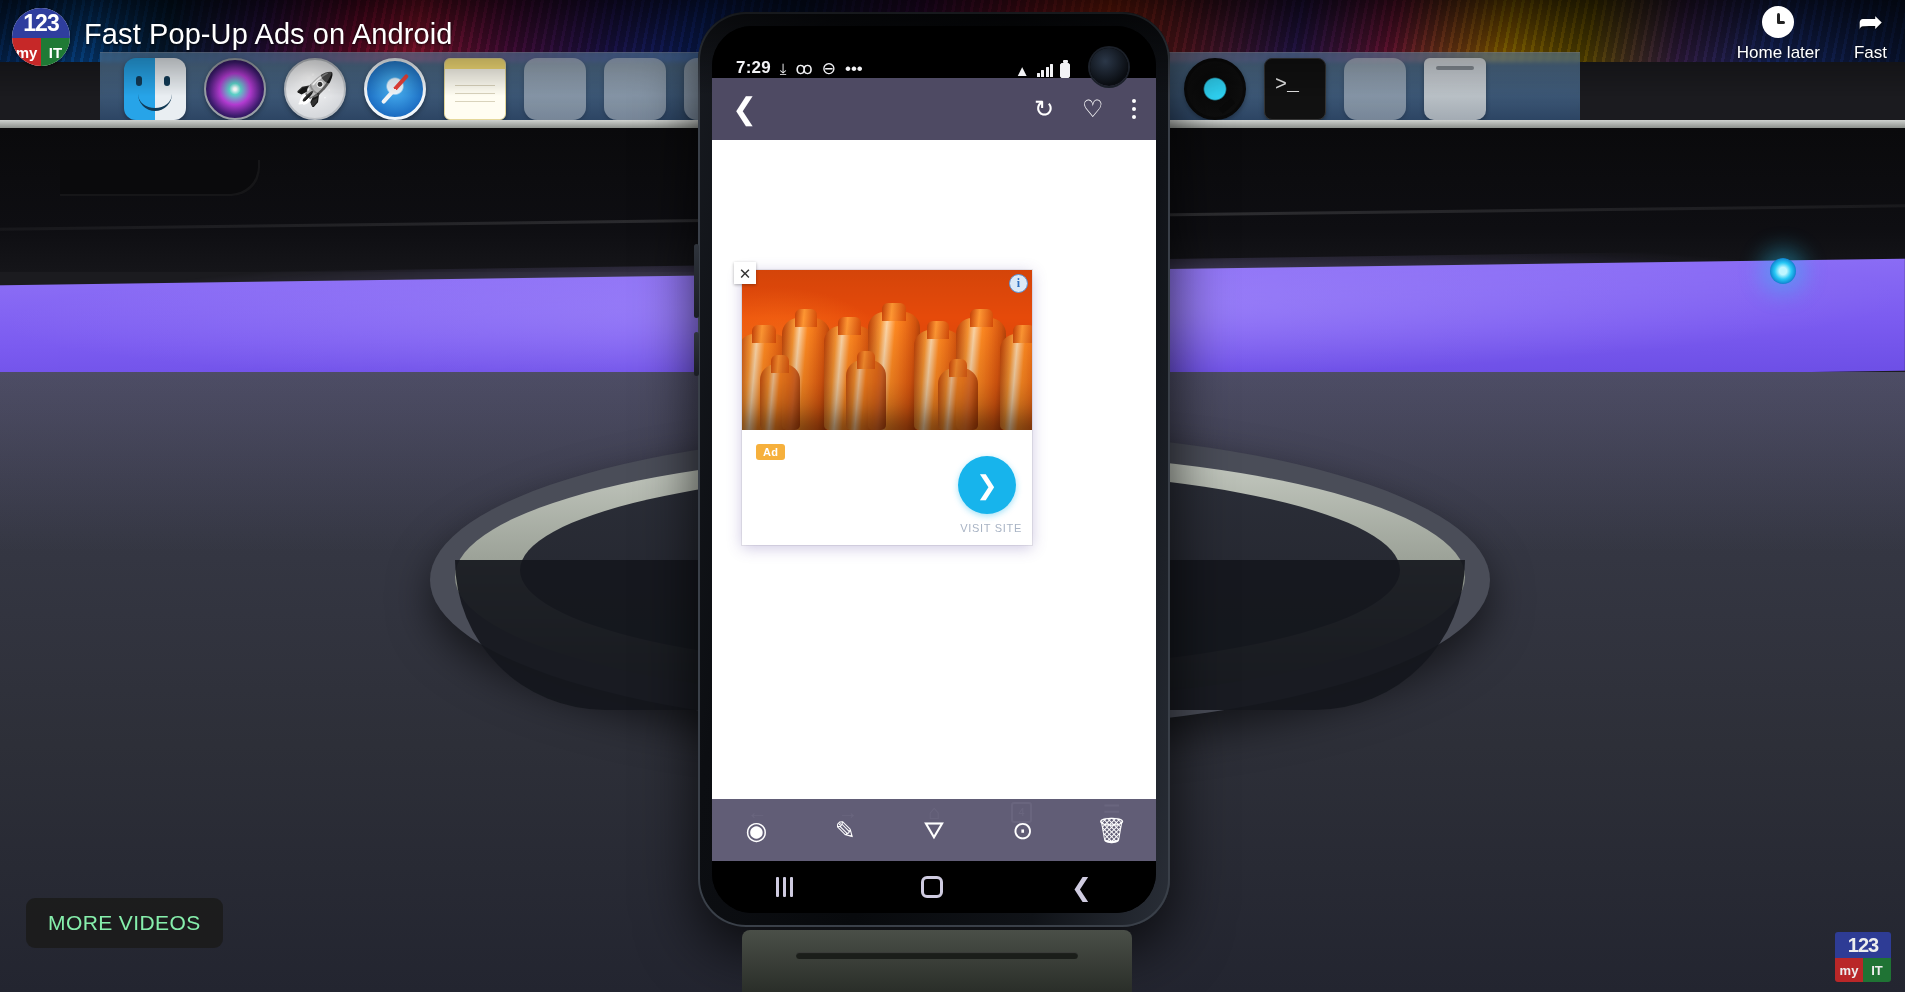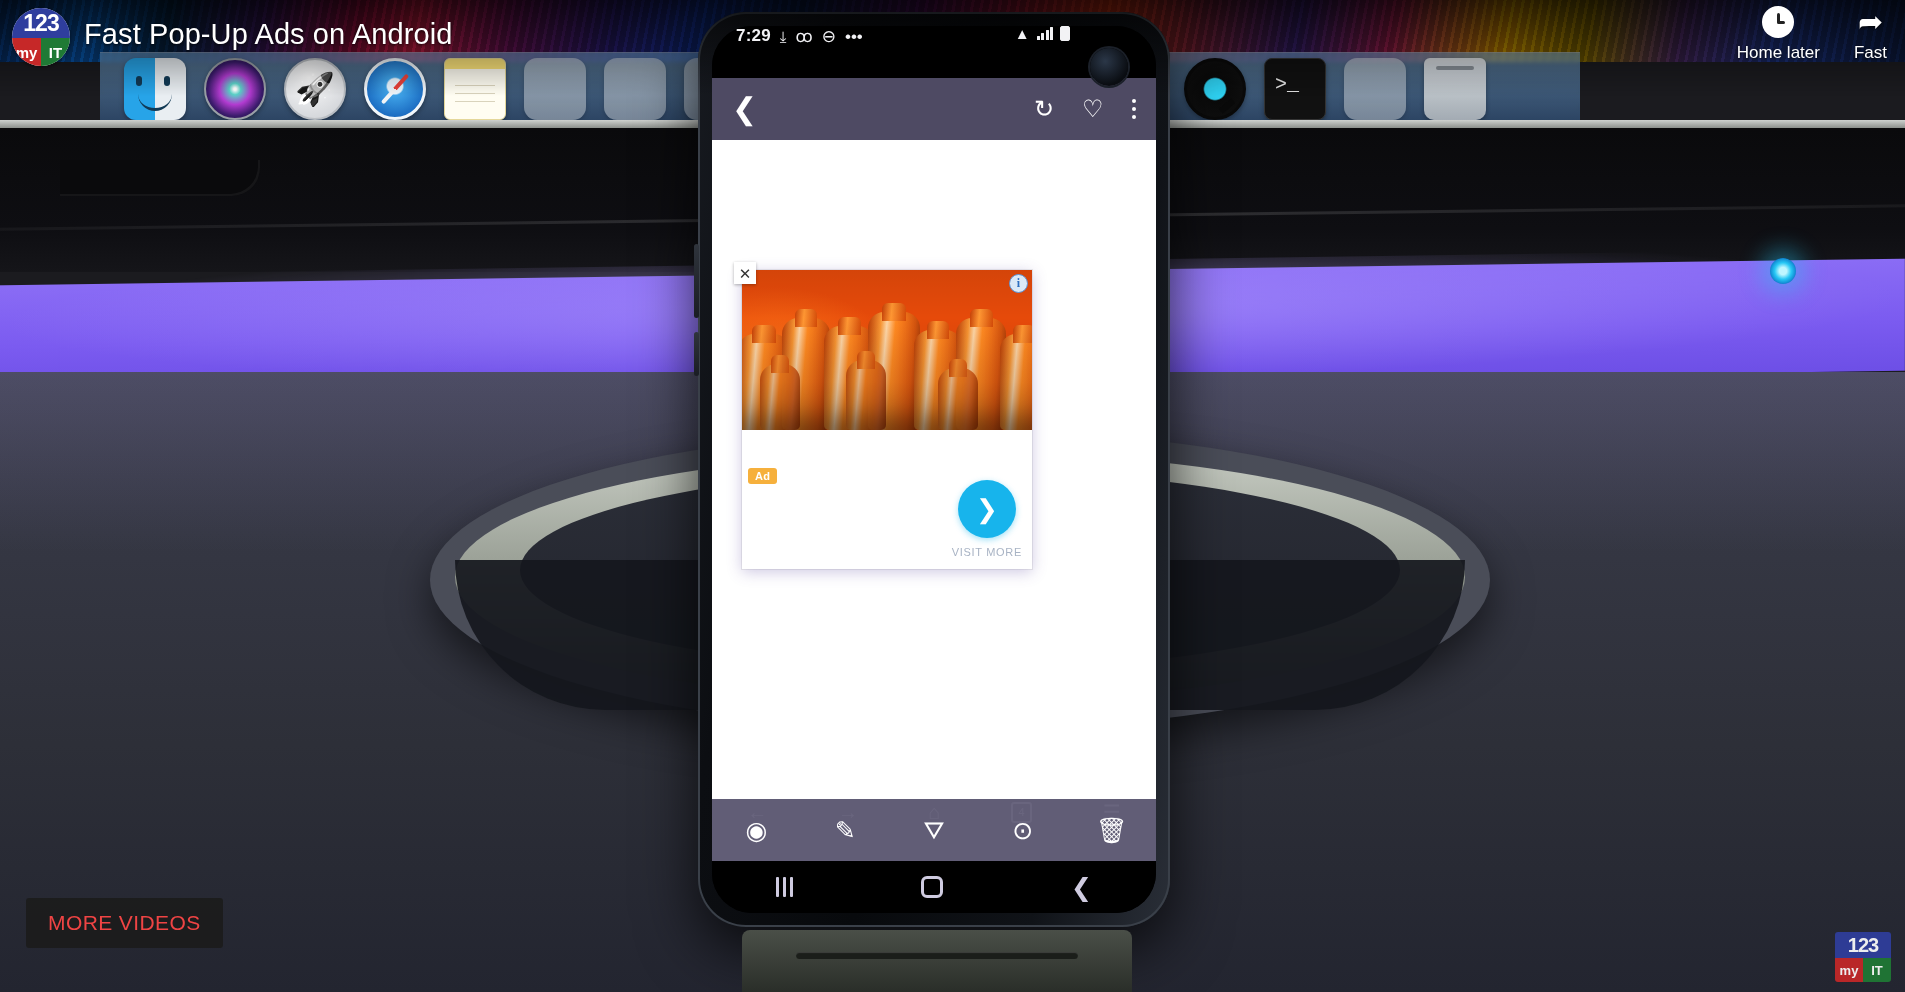--- a/index.html
+++ b/index.html
@@ -141,21 +141,21 @@
                background:radial-gradient(circle at 40% 35%,#2b3748,#0a0d12 70%);
                box-shadow:0 0 0 2px #1b2029; z-index:9; }
   .vol-btn{ position:absolute; left:-4px; top:232px; width:5px; height:74px; border-radius:3px;
             background:linear-gradient(180deg,#2f343c,#1a1d23); }
   .vol-btn2{ position:absolute; left:-4px; top:320px; width:5px; height:44px; border-radius:3px;
              background:linear-gradient(180deg,#2f343c,#1a1d23); }
 
   
   .statusbar{
     position:absolute; left:0; top:0; width:444px; height:52px;
-    display:flex; align-items:flex-start; padding:0 24px; color:#f2f2f5;
+    display:flex; align-items:flex-end; padding:0 24px; color:#f2f2f5;
     font-size:17px; background:#000; z-index:5;
   }
   .sb-left{ display:flex; align-items:center; gap:9px; }
   .sb-time{ font-weight:600; letter-spacing:.2px; }
   .sb-right{ margin-left:auto; display:flex; align-items:center; gap:7px; margin-right:62px; }
   .ic{ display:inline-block; line-height:1; }
   .ic-dl{ font-size:15px; }
   .ic-wifi{ font-size:15px; }
   .ic-sig{ display:inline-flex; align-items:flex-end; gap:1.5px; height:13px; }
   .ic-sig i{ width:3px; background:#f2f2f5; border-radius:.5px; display:block; }
@@ -213,21 +213,21 @@
     position:absolute; left:-8px; top:-8px; width:22px; height:22px; background:#fff;
     display:flex; align-items:center; justify-content:center; color:#333; font-size:15px;
     line-height:1; cursor:pointer; box-shadow:0 1px 3px rgba(0,0,0,.3); z-index:3;
   }
   .ad-info{
     position:absolute; right:4px; top:4px; width:19px; height:19px; border-radius:50%;
     background:#dbe9f7; border:1.5px solid #5b93d6; color:#2f6fbf;
     display:flex; align-items:center; justify-content:center;
     font-size:12px; font-weight:700; font-family:"Liberation Serif",serif; z-index:3; cursor:pointer;
   }
-  .ad-body{ padding:12px 6px 16px; position:relative; min-height:115px;margin-top:24px; }
+  .ad-body{ padding:12px 14px 16px; position:relative; min-height:115px; }
   .ad-badge{ display:inline-block; background:#f6b03c; color:#fff; font-size:11px; font-weight:700;
              padding:2px 7px; border-radius:3px; letter-spacing:.3px; }
   .ad-text{ margin-top:12px; width:180px; color:#4a4a52; font-size:13.5px; line-height:1.62;
             font-family:"DejaVu Sans",sans-serif; }
   .ad-cta{ position:absolute; right:16px; top:26px; width:58px; height:58px; border-radius:50%;
            background:#17b4ec; display:flex; align-items:center; justify-content:center;
            color:#fff; font-size:26px; cursor:pointer; box-shadow:0 2px 6px rgba(23,180,236,.4); }
   .ad-cta-label{ position:absolute; right:10px; top:92px; color:#a8b3c4; font-size:11px; letter-spacing:.7px; }
 
   
@@ -286,21 +286,21 @@
   .yt-act{ display:flex; flex-direction:column; align-items:center; gap:5px; cursor:pointer;
            color:#fff; font-size:17px; text-shadow:0 1px 3px rgba(0,0,0,.8); }
   .yt-clock{ width:32px; height:32px; border-radius:50%; background:#fff; position:relative; }
   .yt-clock:before{ content:""; position:absolute; left:15px; top:7px; width:2.5px; height:10px;
                     background:#222; border-radius:2px; }
   .yt-clock:after{ content:""; position:absolute; left:15px; top:15px; width:8px; height:2.5px;
                    background:#222; border-radius:2px; }
   .yt-share-ic{ width:32px; height:32px; display:flex; align-items:center; justify-content:center;
                 font-size:30px; color:#fff; line-height:1; }
   .yt-more-videos{ position:absolute; left:26px; top:898px; background:rgba(28,28,28,.93);
-                   color:#ef4444; font-size:21px; padding:13px 22px; border-radius:3px;
+                   color:#86efac; font-size:21px; padding:13px 22px; border-radius:9px;
                    letter-spacing:.4px; cursor:pointer; }
   .yt-watermark{ position:absolute; right:14px; bottom:10px; width:56px; height:50px;
                  border-radius:3px; overflow:hidden; opacity:.92; }
   .wm-top{ position:absolute; left:0; top:0; width:56px; height:26px; background:#2f3e9e;
            color:#fff; font-size:20px; font-weight:700; display:flex; align-items:center;
            justify-content:center; letter-spacing:-1px; }
   .wm-b1{ position:absolute; left:0; top:26px; width:28px; height:24px; background:#c62828;
           color:#fff; font-size:13px; font-weight:700; display:flex; align-items:center;
           justify-content:center; }
   .wm-b2{ position:absolute; left:28px; top:26px; width:28px; height:24px; background:#1f7a35;
@@ -407,21 +407,21 @@
           <div class="cyl" style="left:18px;  width:40px; height:66px; opacity:.85;"></div>
           <div class="cyl" style="left:104px; width:40px; height:70px; opacity:.85;"></div>
           <div class="cyl" style="left:196px; width:40px; height:62px; opacity:.85;"></div>
           <div class="ad-img-shade"></div>
           <div class="ad-info">i</div>
         </div>
 
         <div class="ad-body">
           <span class="ad-badge">Ad</span>
           <div class="ad-cta">❯</div>
-          <div class="ad-cta-label">VISIT MORE</div>
+          <div class="ad-cta-label">VISIT SITE</div>
         </div>
       </div>
     </div>
 
     <div class="ghost-bar">
       <span>←</span>
       <span>→</span>
       <span>⌂</span>
       <span class="ghost-tabs">4</span>
       <span>☰</span>

